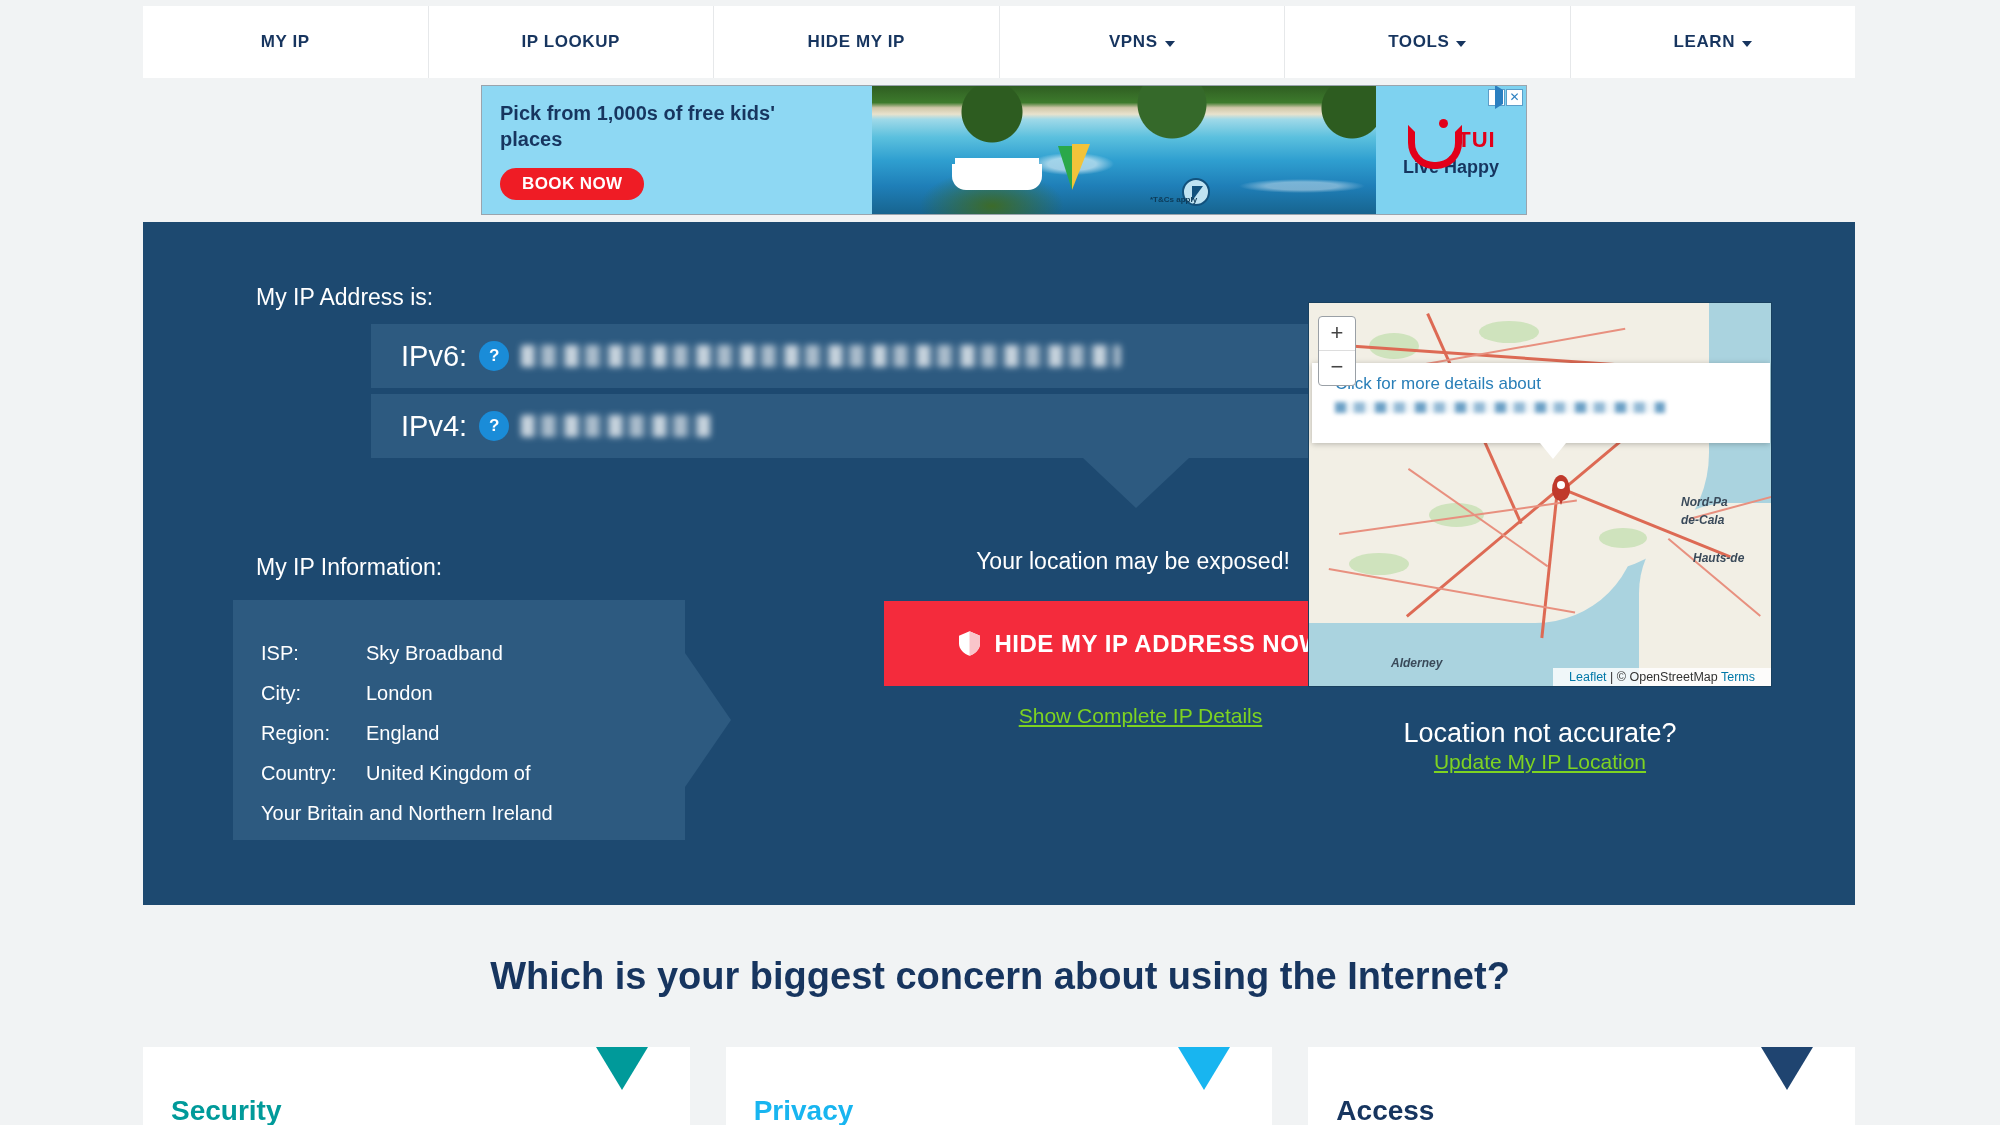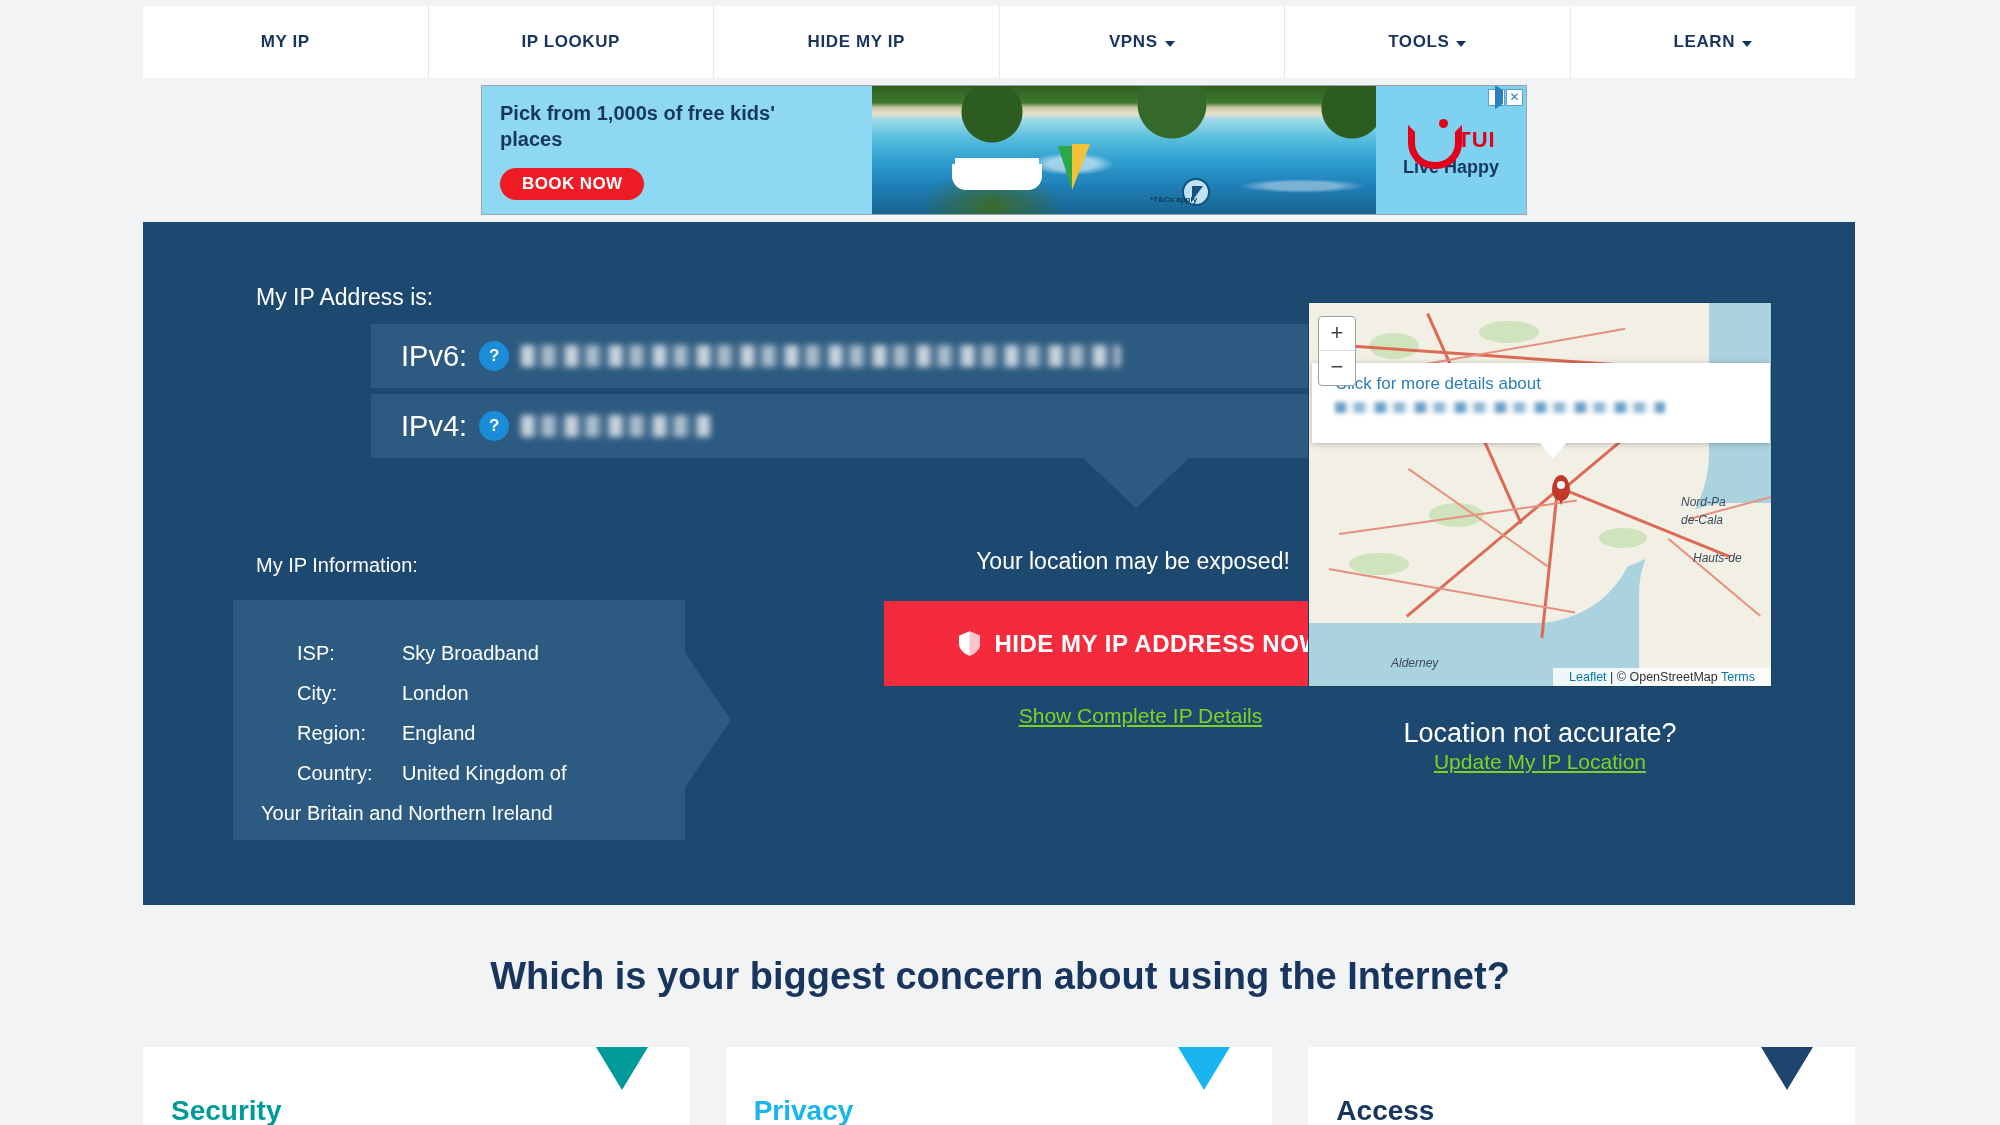--- a/index.html
+++ b/index.html
@@ -171,36 +171,36 @@
   .blur-ip.w4 { width: 190px; }
   .tip-arrow {
     position: absolute; left: 940px; top: 236px;
     width: 0; height: 0;
     border-left: 53px solid transparent;
     border-right: 53px solid transparent;
     border-top: 50px solid #2d5a80;
   }
   .info-title {
     position: absolute; left: 113px; top: 332px;
-    color: #ffffff; font-size: 20px;
+    color: #ffffff; font-size: 23px;
   }
   .info-box {
     position: absolute; left: 90px; top: 378px;
     width: 452px; height: 240px;
     background: #2d5a80;
     padding: 33px 0 0 28px;
   }
   .info-box:after {
     content: ""; position: absolute; left: 452px; top: 53px;
     width: 0; height: 0;
     border-top: 67px solid transparent;
     border-bottom: 67px solid transparent;
     border-left: 46px solid #2d5a80;
   }
-  .info-line { display: flex; color: #ffffff; font-size: 20px; line-height: 40px; margin-left: 36px; }
+  .info-line { display: flex; color: #ffffff; font-size: 20px; line-height: 40px; }
   .info-key { width: 105px; flex: none; }
   .info-country-wrap { color:#fff; font-size:20px; line-height:40px; }
 
   .expose-text {
     position: absolute; left: 740px; top: 326px; width: 500px;
     text-align: center; color: #ffffff; font-size: 23px;
   }
   .cta-btn {
     position: absolute; left: 741px; top: 379px;
     width: 513px; height: 85px;
@@ -289,21 +289,21 @@
   }
   .map-pin:after {
     content:""; position:absolute; left:5px; top:6px; width:8px; height:8px;
     background:#fff; border-radius:50%;
   }
   .map-pin:before {
     content:""; position:absolute; left:5px; top:19px;
     width:0;height:0;border-left:4px solid transparent;border-right:4px solid transparent;
     border-top:11px solid #c0392b;
   }
-  .map-label { position:absolute; font-style: italic; font-weight:normal; color:#3a4a5a; font-size:12px; }
+  .map-label { position:absolute; font-style: italic; font-weight:bold; color:#3a4a5a; font-size:12px; }
   .map-attr {
     position: absolute; right: 0; bottom: 0;
     background: rgba(255,255,255,.82);
     font-size: 12.5px; color: #333;
     padding: 2px 16px;
     z-index: 6;
   }
   .map-attr a { color: #0078a8; text-decoration: none; }
   .loc-q {
     position: absolute; left: 1275px; top: 718px; width: 530px;

